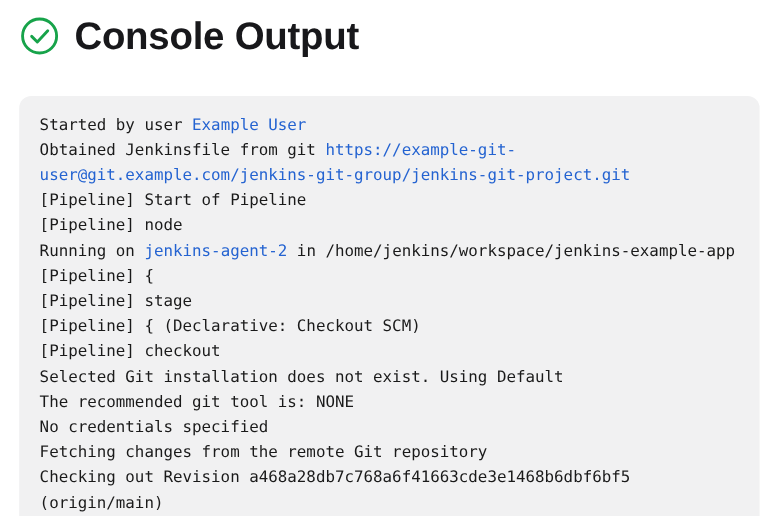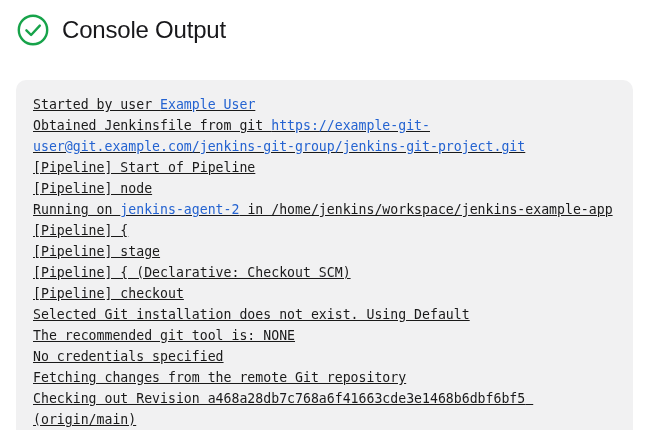--- a/index.html
+++ b/index.html
@@ -24,22 +24,22 @@
     height: 46px;
     box-sizing: border-box;
   }
   .status-icon {
     width: 34px;
     height: 34px;
     flex: 0 0 34px;
     display: block;
   }
   .page-title {
-    font-size: 24px;
-    font-weight: normal;
+    font-size: 32px;
+    font-weight: bold;
     color: #18181b;
     letter-spacing: -0.2px;
     line-height: 1;
     white-space: nowrap;
   }
 
   
   .console-panel {
     position: absolute;
     left: 16px;
@@ -53,21 +53,20 @@
     overflow: hidden;
   }
   .console-log {
     font-family: "DejaVu Sans Mono", "Liberation Mono", monospace;
     font-size: 13.2px;
     line-height: 21px;
     color: #1a1a1a;
     white-space: pre-wrap;
     word-break: break-word;
     margin: 0;
-    text-decoration: underline;
   }
   .log-line {
     white-space: pre-wrap;
   }
   .log-line.muted {
     color: #b2b2b4;
   }
   .tok-link {
     color: #2463d1;
   }

